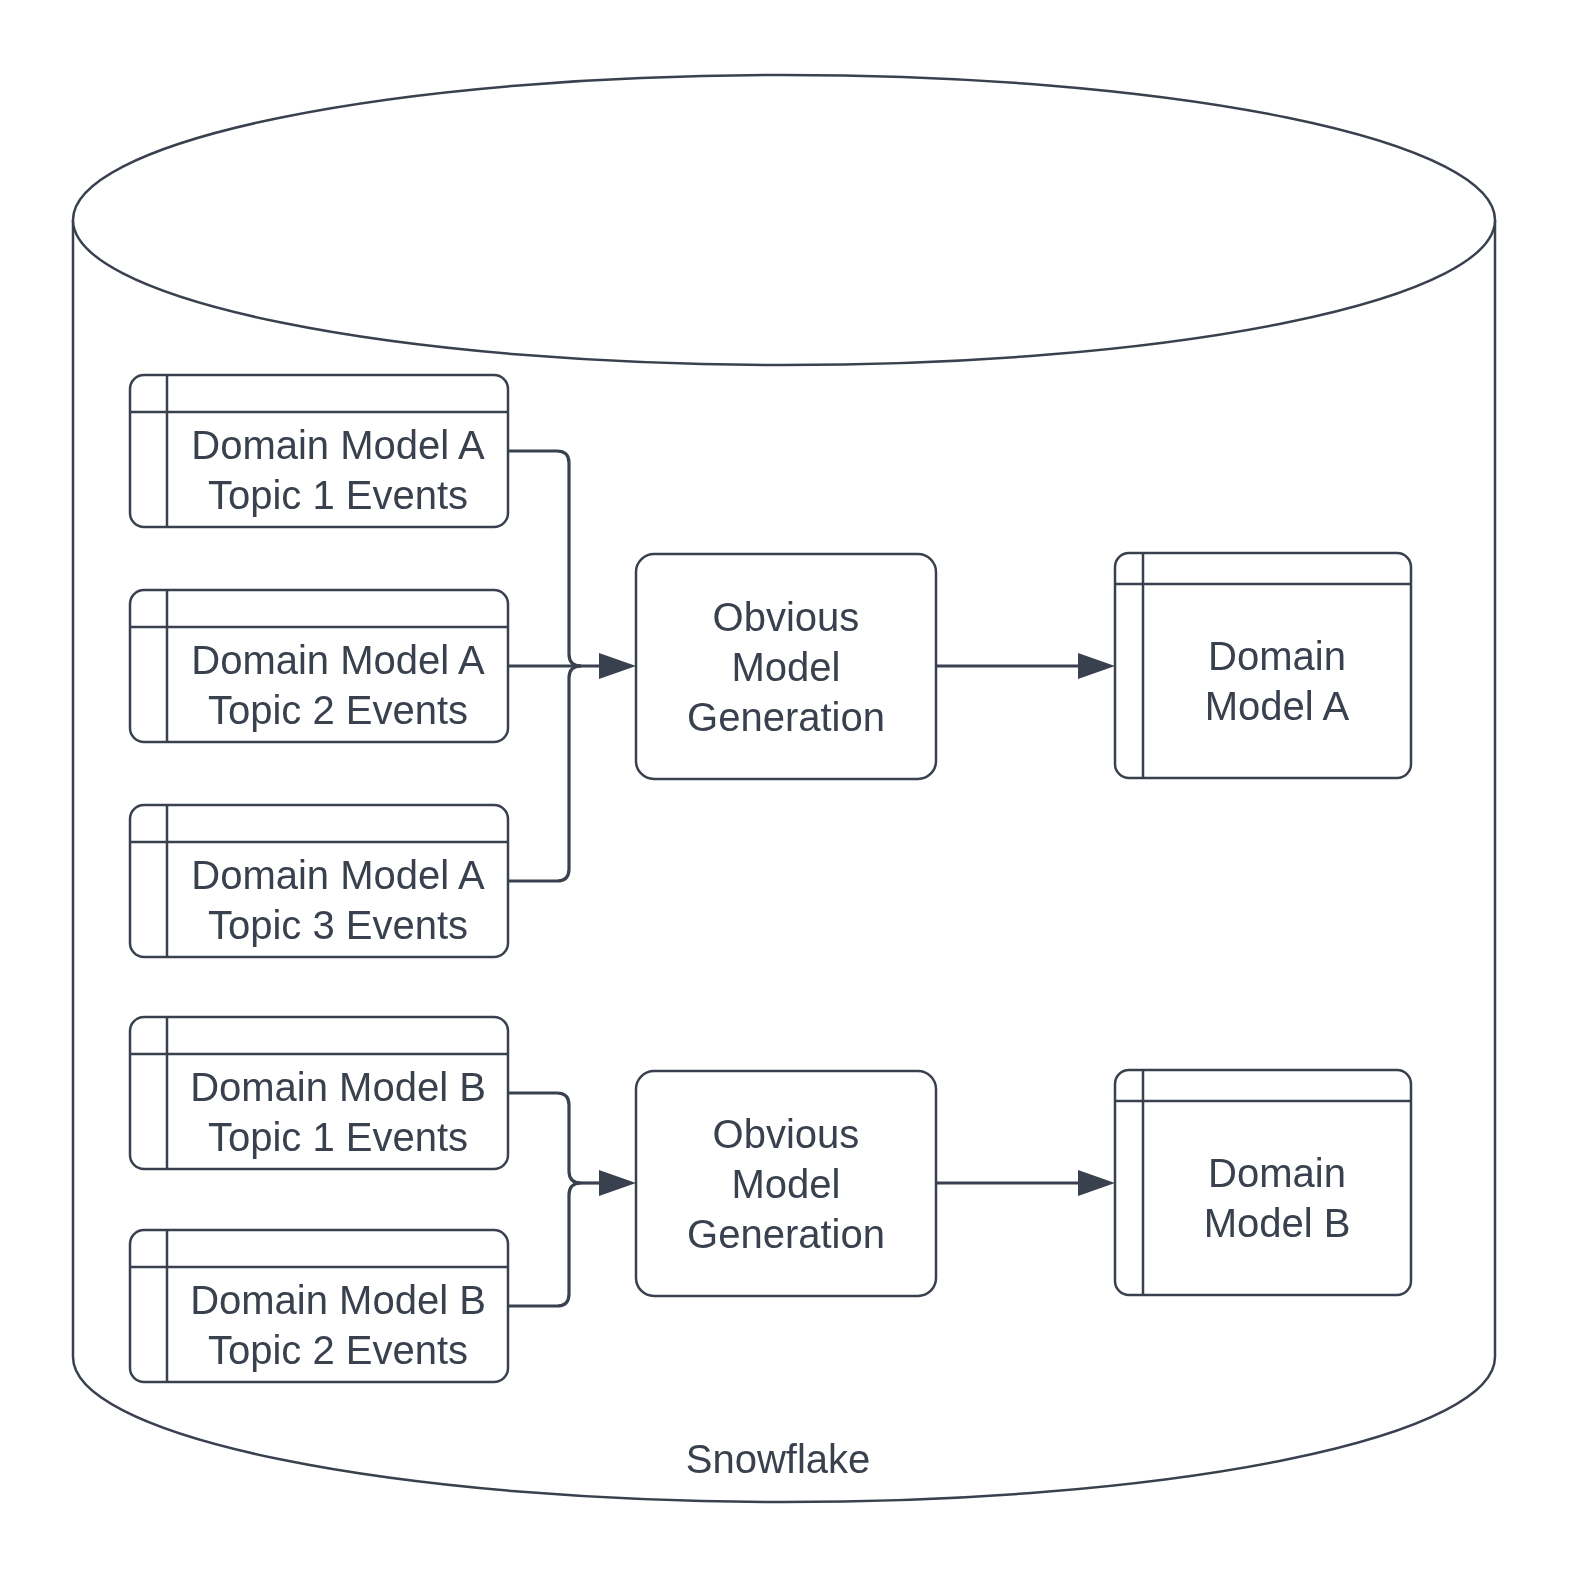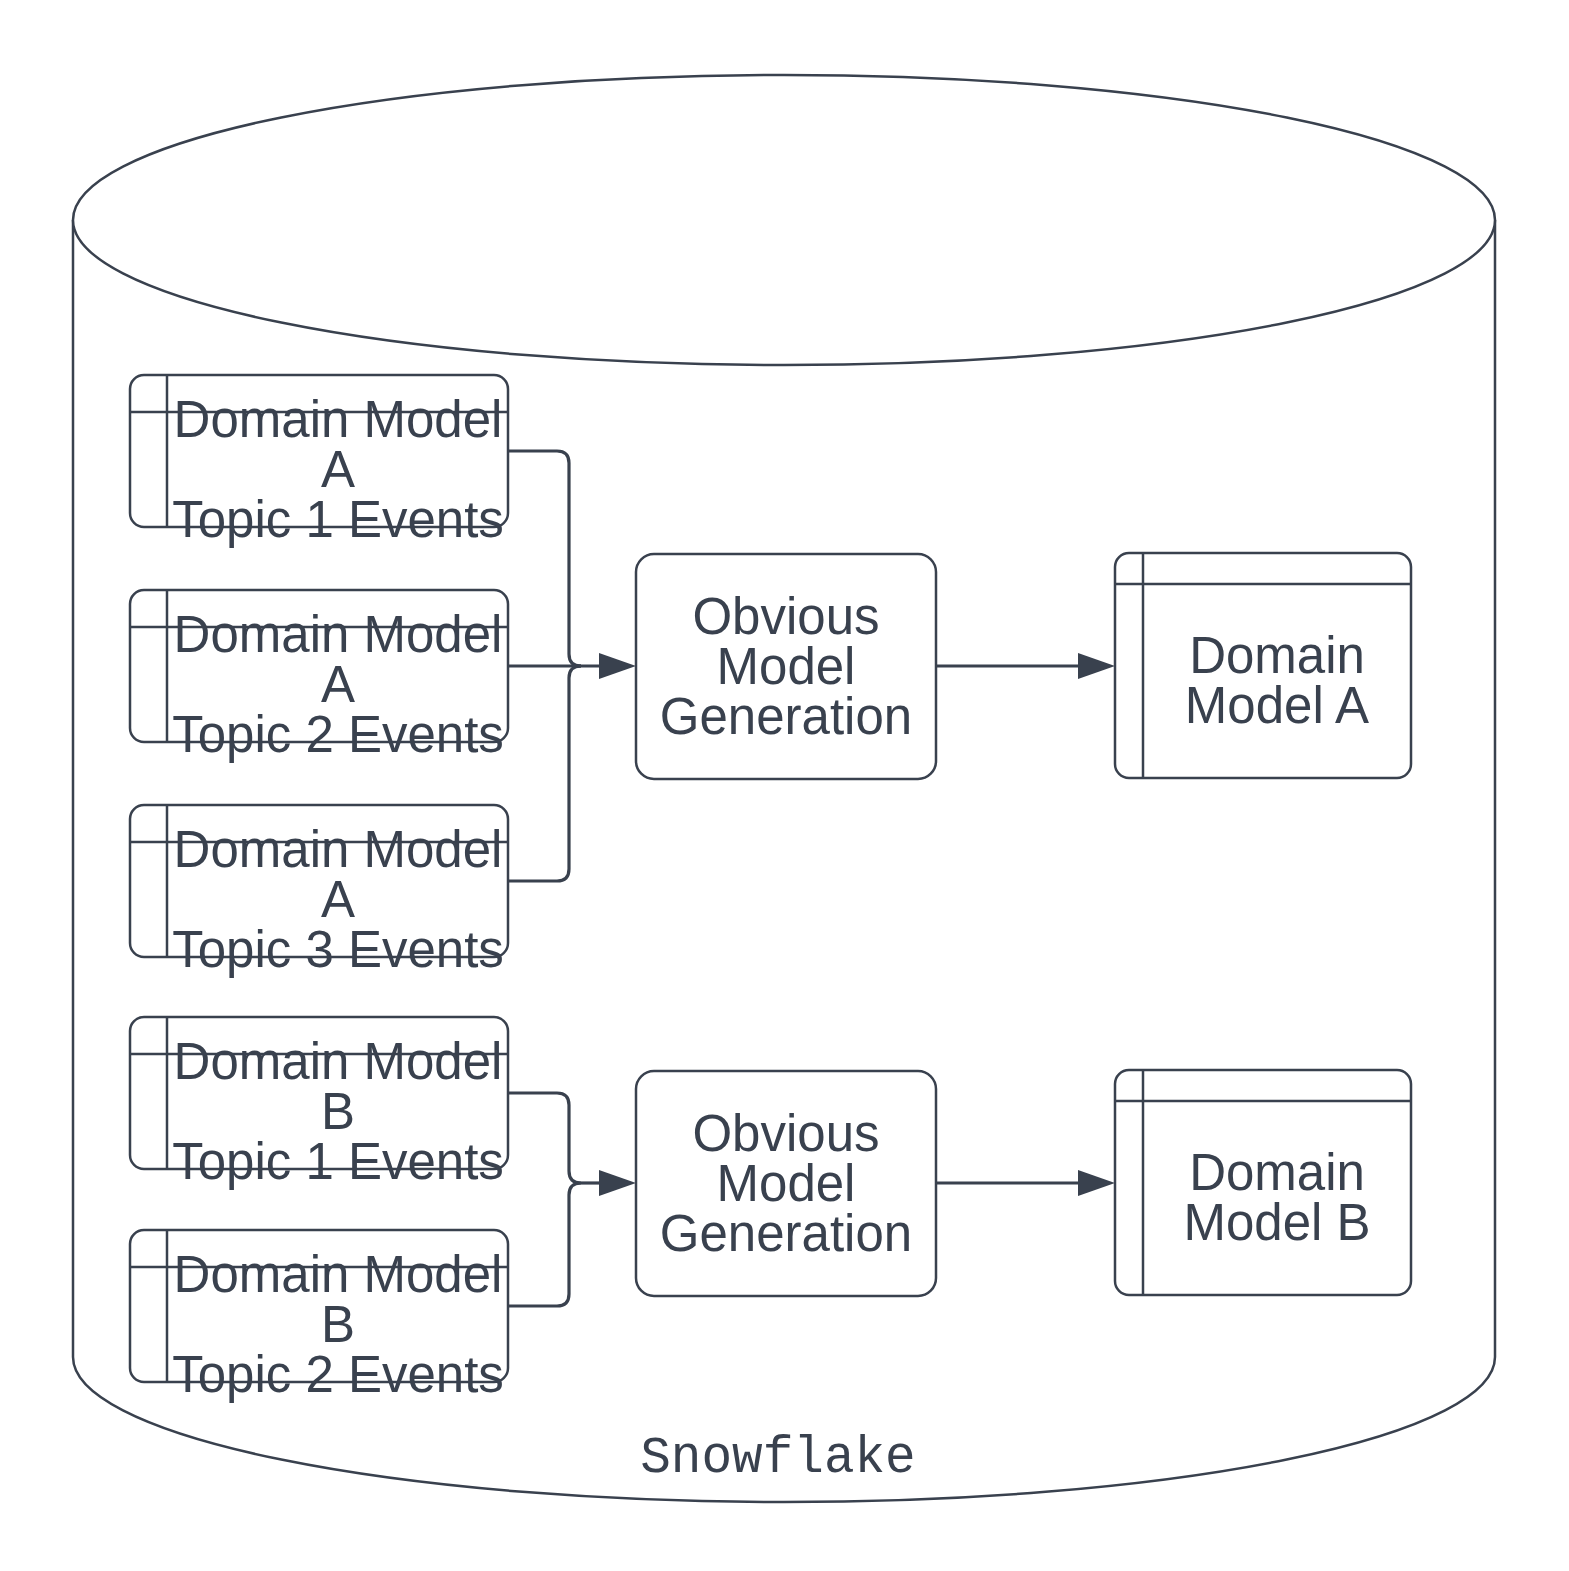--- a/index.html
+++ b/index.html
@@ -44,21 +44,21 @@
     stroke: none;
   }
   .label {
     position: absolute;
     display: flex;
     align-items: center;
     justify-content: center;
     text-align: center;
     white-space: pre-line;
     color: #39414e;
-    font-size: 51px;
+    font-size: 40px;
     line-height: 50px;
     pointer-events: none;
   }
 </style>
 </head>
 <body>
 
 <div class="canvas">
 
   <svg width="1569" height="1571" viewBox="0 0 1569 1571">
@@ -150,15 +150,15 @@
   <div class="label" style="left:636px; top:1071px; width:300px; height:225px;">Obvious
 Model
 Generation</div>
 
   <div class="label" style="left:1143px; top:584px; width:268px; height:194px;">Domain
 Model A</div>
 
   <div class="label" style="left:1143px; top:1101px; width:268px; height:194px;">Domain
 Model B</div>
 
-  <div class="label" style="left:578px; top:1433px; width:400px; height:52px;font-family:Liberation Mono, monospace;">Snowflake</div>
+  <div class="label" style="left:578px; top:1433px; width:400px; height:52px;">Snowflake</div>
 
 </div>
 
 </body></html>

